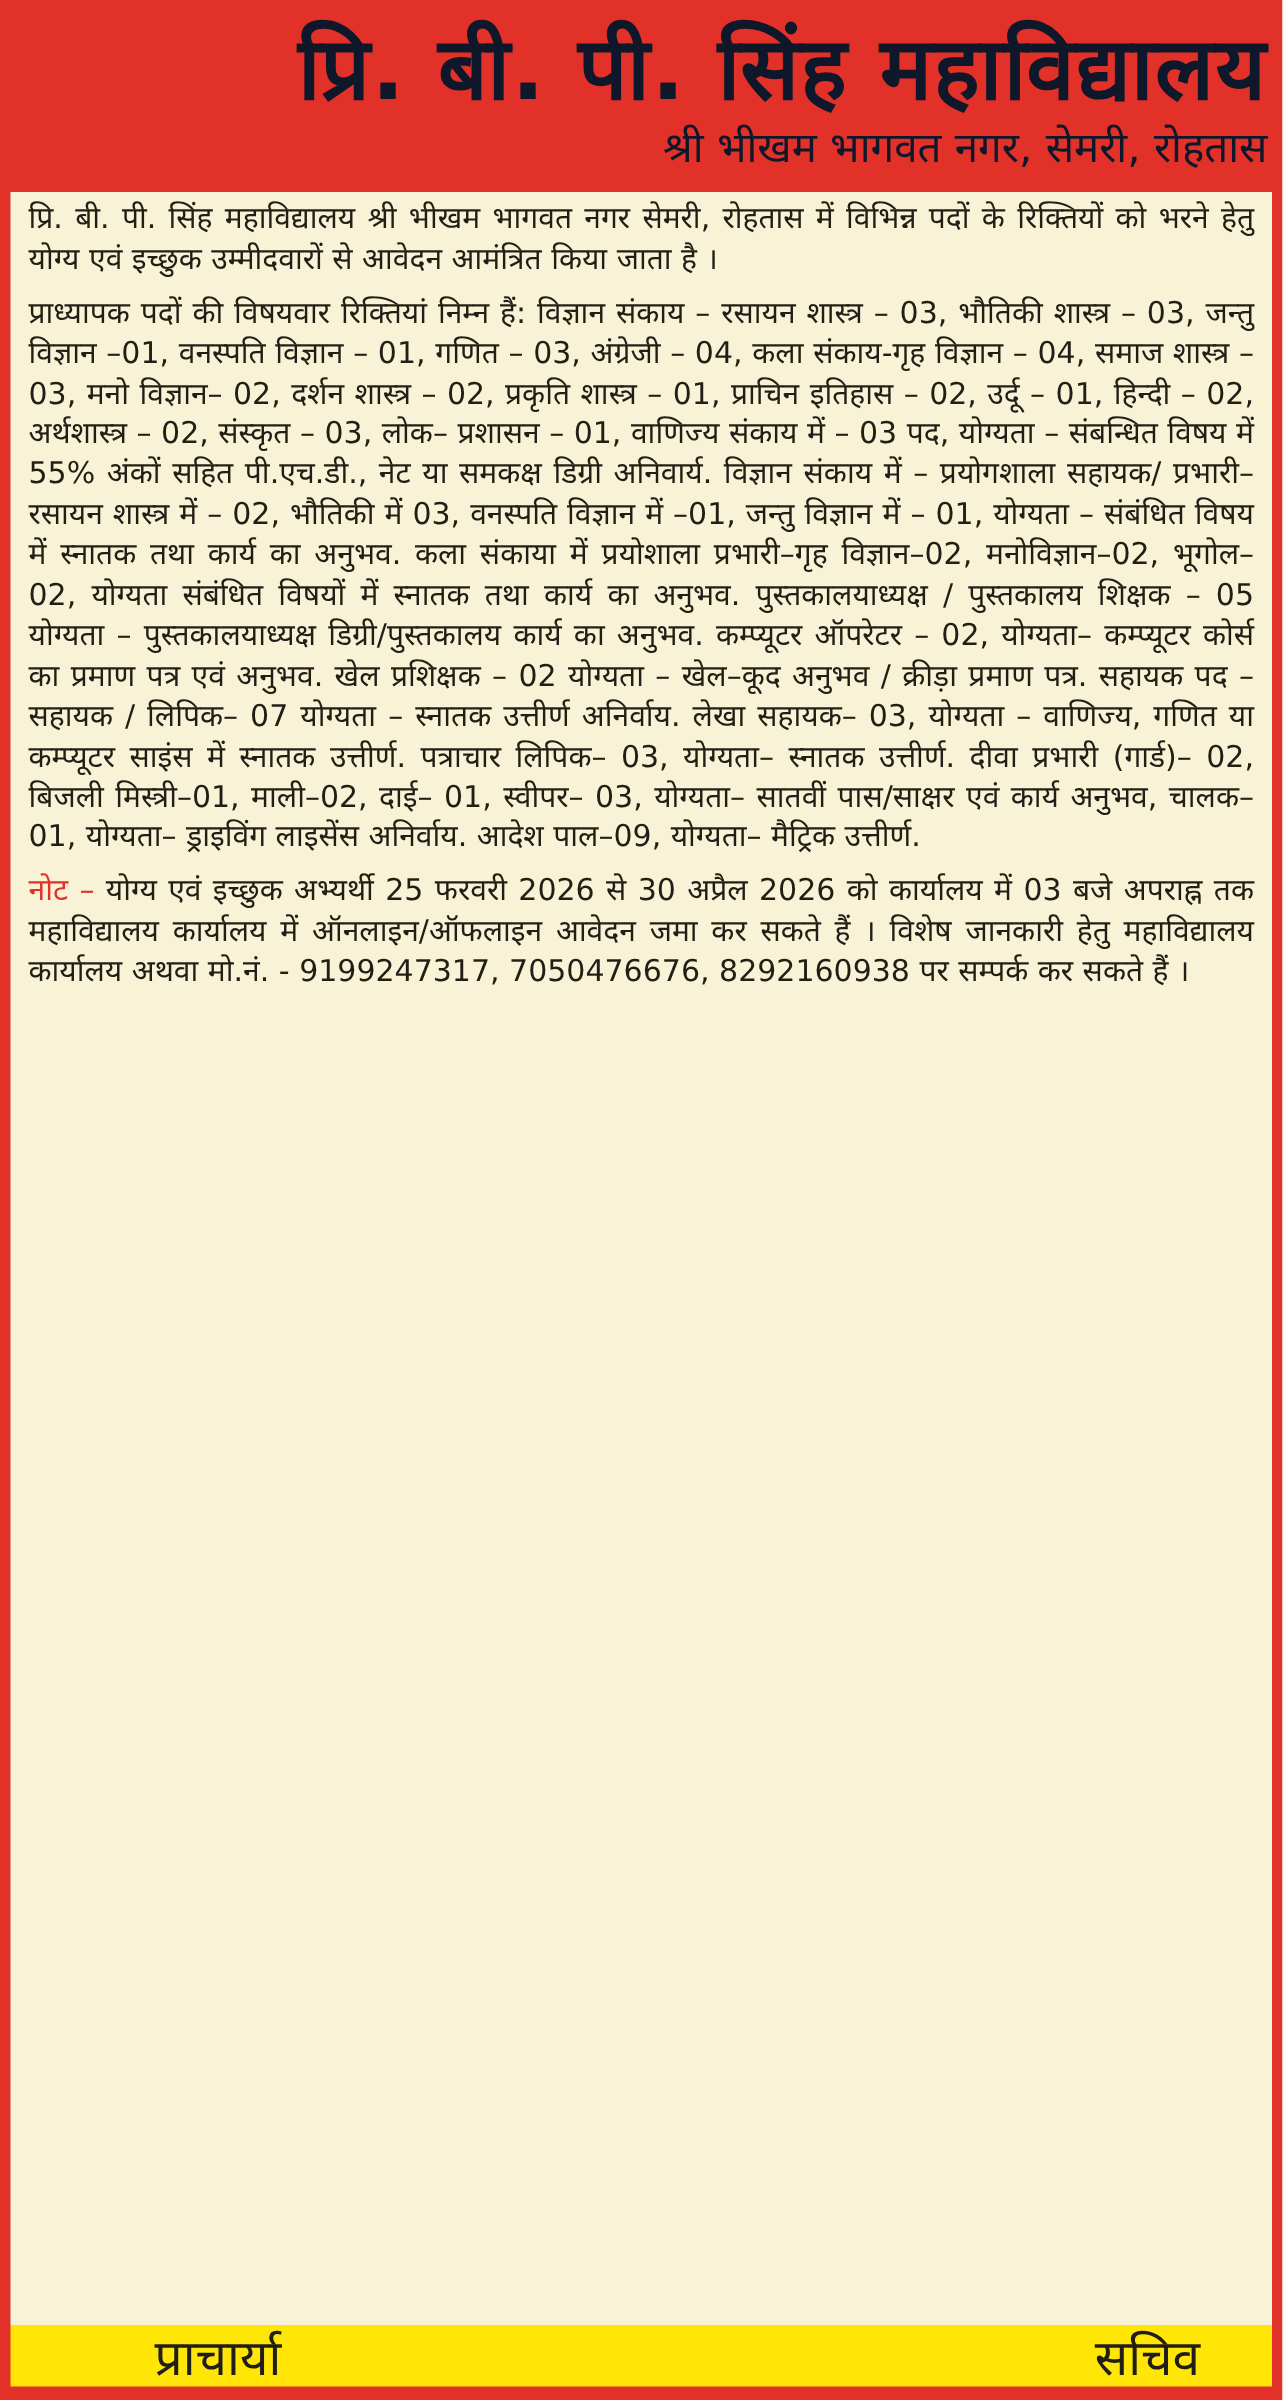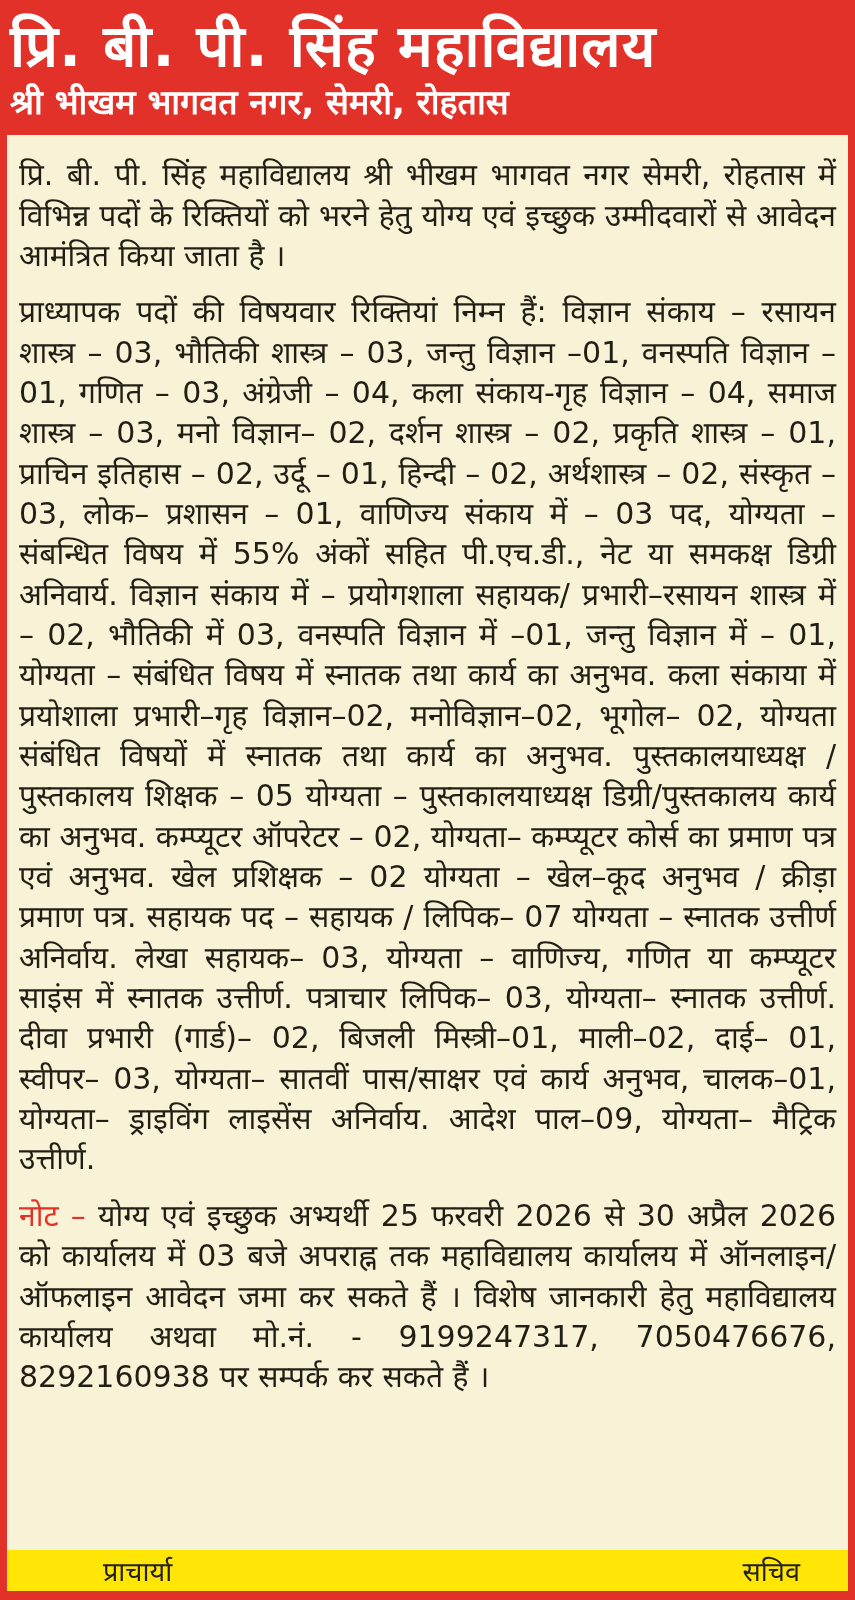--- a/index.html
+++ b/index.html
@@ -15,74 +15,74 @@
     height: 1600px;
     background: #e23128;            
     font-family: "DejaVu Sans", "Liberation Sans", sans-serif;
     display: flex;
     flex-direction: column;
     overflow: hidden;
   }
 
   
   .masthead {
-    text-align: left;
-    color: #ffffff;
+    text-align: right;
+    color: #0f172a;
     padding: 6px 10px 10px;
   }
   .masthead .college-name {
     margin: 6px 0 0;
     font-size: 58px;
     line-height: 1.18;
     font-weight: bold;
     letter-spacing: 1px;
   }
   .masthead .college-address {
     margin: 2px 0 2px;
-    font-size: 34px;
+    font-size: 28px;
     line-height: 1.2;
-    font-weight: bold;
+    font-weight: normal;
   }
 
   
   .sheet {
     flex: 1;
     margin: 0 7px;
     background: #f8f3d7;
     color: #211e15;
     padding: 4px 12px 4px;
     overflow: hidden;
   }
   .advert-no {
     text-align: center;
     font-size: 30px;
     font-weight: bold;
     text-decoration: underline;
     text-underline-offset: 5px;
     margin: 0 auto 8px;
   }
   .para {
-    font-size: 30px;
+    font-size: 20px;
     line-height: 1.345;
     text-align: justify;
-    margin: 16px 0 9px;
+    margin: 0 0 9px;
   }
   .para:last-child { margin-bottom: 0; }
   .para .b { font-weight: normal; }
 
   
   .sign-strip {
     margin: 0 7px 9px;
     height: 41px;
     background: #ffe606;
     color: #211e15;
     display: flex;
     justify-content: space-between;
     align-items: center;
-    font-size: 27px;
+    font-size: 33px;
     padding: 0 48px 0 96px;
   }
 </style>
 </head>
 <body>
 
 <div class="page">
 
   <header class="masthead">
     <h1 class="college-name">प्रि. बी. पी. सिंह महाविद्यालय</h1>

